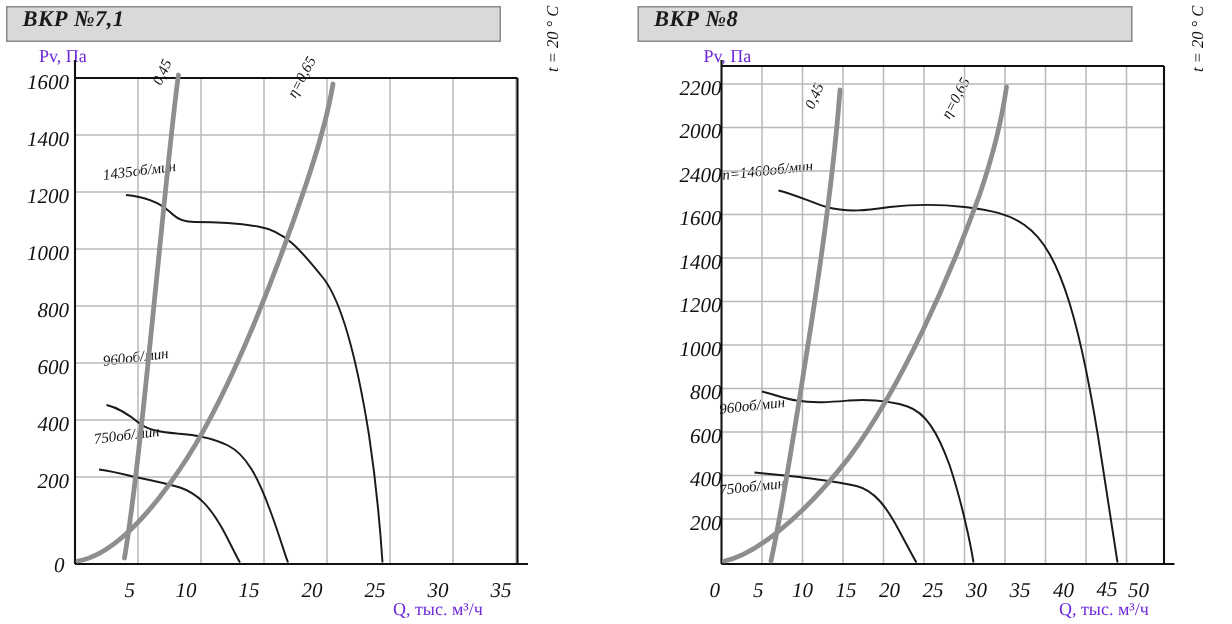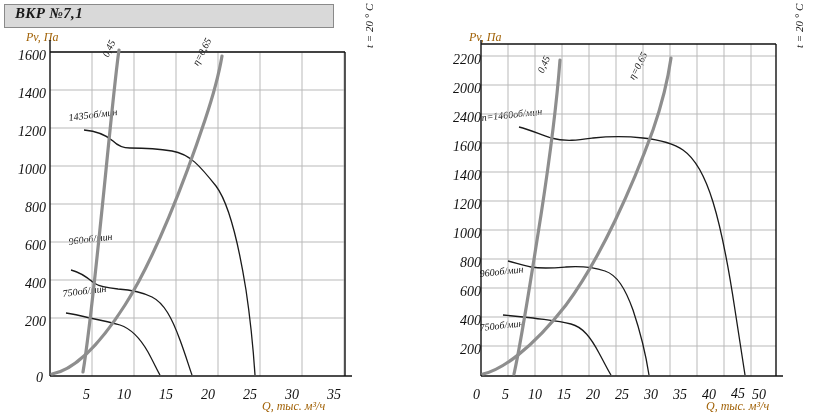--- a/index.html
+++ b/index.html
@@ -5,21 +5,21 @@
   html,body{margin:0;padding:0;background:#ffffff;}
   body{width:821px;height:416px;font-family:"Liberation Serif",serif;position:relative;overflow:hidden;}
   .panel{position:absolute;top:0;height:416px;}
   .panel.left{left:0;width:400px;}
   .panel.right{left:421px;width:400px;}
   .titlebar{position:absolute;top:4px;left:4px;height:24px;background:#d9d9d9;border:1px solid #8a8a8a;
             display:flex;align-items:flex-start;padding:0 10px;box-sizing:border-box;}
   .titlebar .t{font-style:italic;font-weight:bold;font-size:15px;color:#1a1a1a;letter-spacing:0.3px;}
   .left .titlebar{width:330px;}
   .right .titlebar{width:330px;}
-  .axlabel{position:absolute;font-style:italic;font-size:12px;color:#a16207;white-space:nowrap;}
+  .axlabel{position:absolute;font-size:12px;color:#6d28d9;white-space:nowrap;}
   .vert{position:absolute;font-style:italic;font-size:11px;color:#111;white-space:nowrap;
         transform:rotate(-90deg);transform-origin:left top;}
   .ticklabel{position:absolute;font-style:italic;font-size:14px;color:#111;white-space:nowrap;}
   svg{position:absolute;left:0;top:0;overflow:visible;}
   .curvelbl{position:absolute;font-style:italic;font-size:10px;color:#111;white-space:nowrap;}
 </style>
 </head>
 <body>
 
 <div class="panel left">
@@ -93,20 +93,23 @@
       <path d="M83,372 C90,330 98,250 106,170 C112,110 116,70 119,50"></path>
     </g>
     <g fill="none" stroke="#8e8e8e" stroke-width="3.2" stroke-linecap="round">
       <path d="M52,374 C70,371 95,352 125,305 C155,258 185,180 205,120 C215,90 220,68 222,56"></path>
     </g>
   </svg>
 </div>
 
 <div class="panel right">
 
+  <div class="titlebar">
+    <span class="t">ВКР №8</span>
+  </div>
 
   <div class="axlabel" style="left:48px;top:30px;">Pv, Па</div>
   <div class="axlabel" style="left:285px;top:399px;">Q, тыс. м³/ч</div>
   <div class="vert" style="left:372px;top:48px;">t = 20 ° C</div>
 
   <div class="ticklabel" style="left:32px;top:52px;">2200</div>
   <div class="ticklabel" style="left:32px;top:81px;text-align:right;">2000</div>
   <div class="ticklabel" style="left:32px;top:110px;">2400</div>
   <div class="ticklabel" style="left:32px;top:139px;">1600</div>
   <div class="ticklabel" style="left:32px;top:168px;">1400</div>

